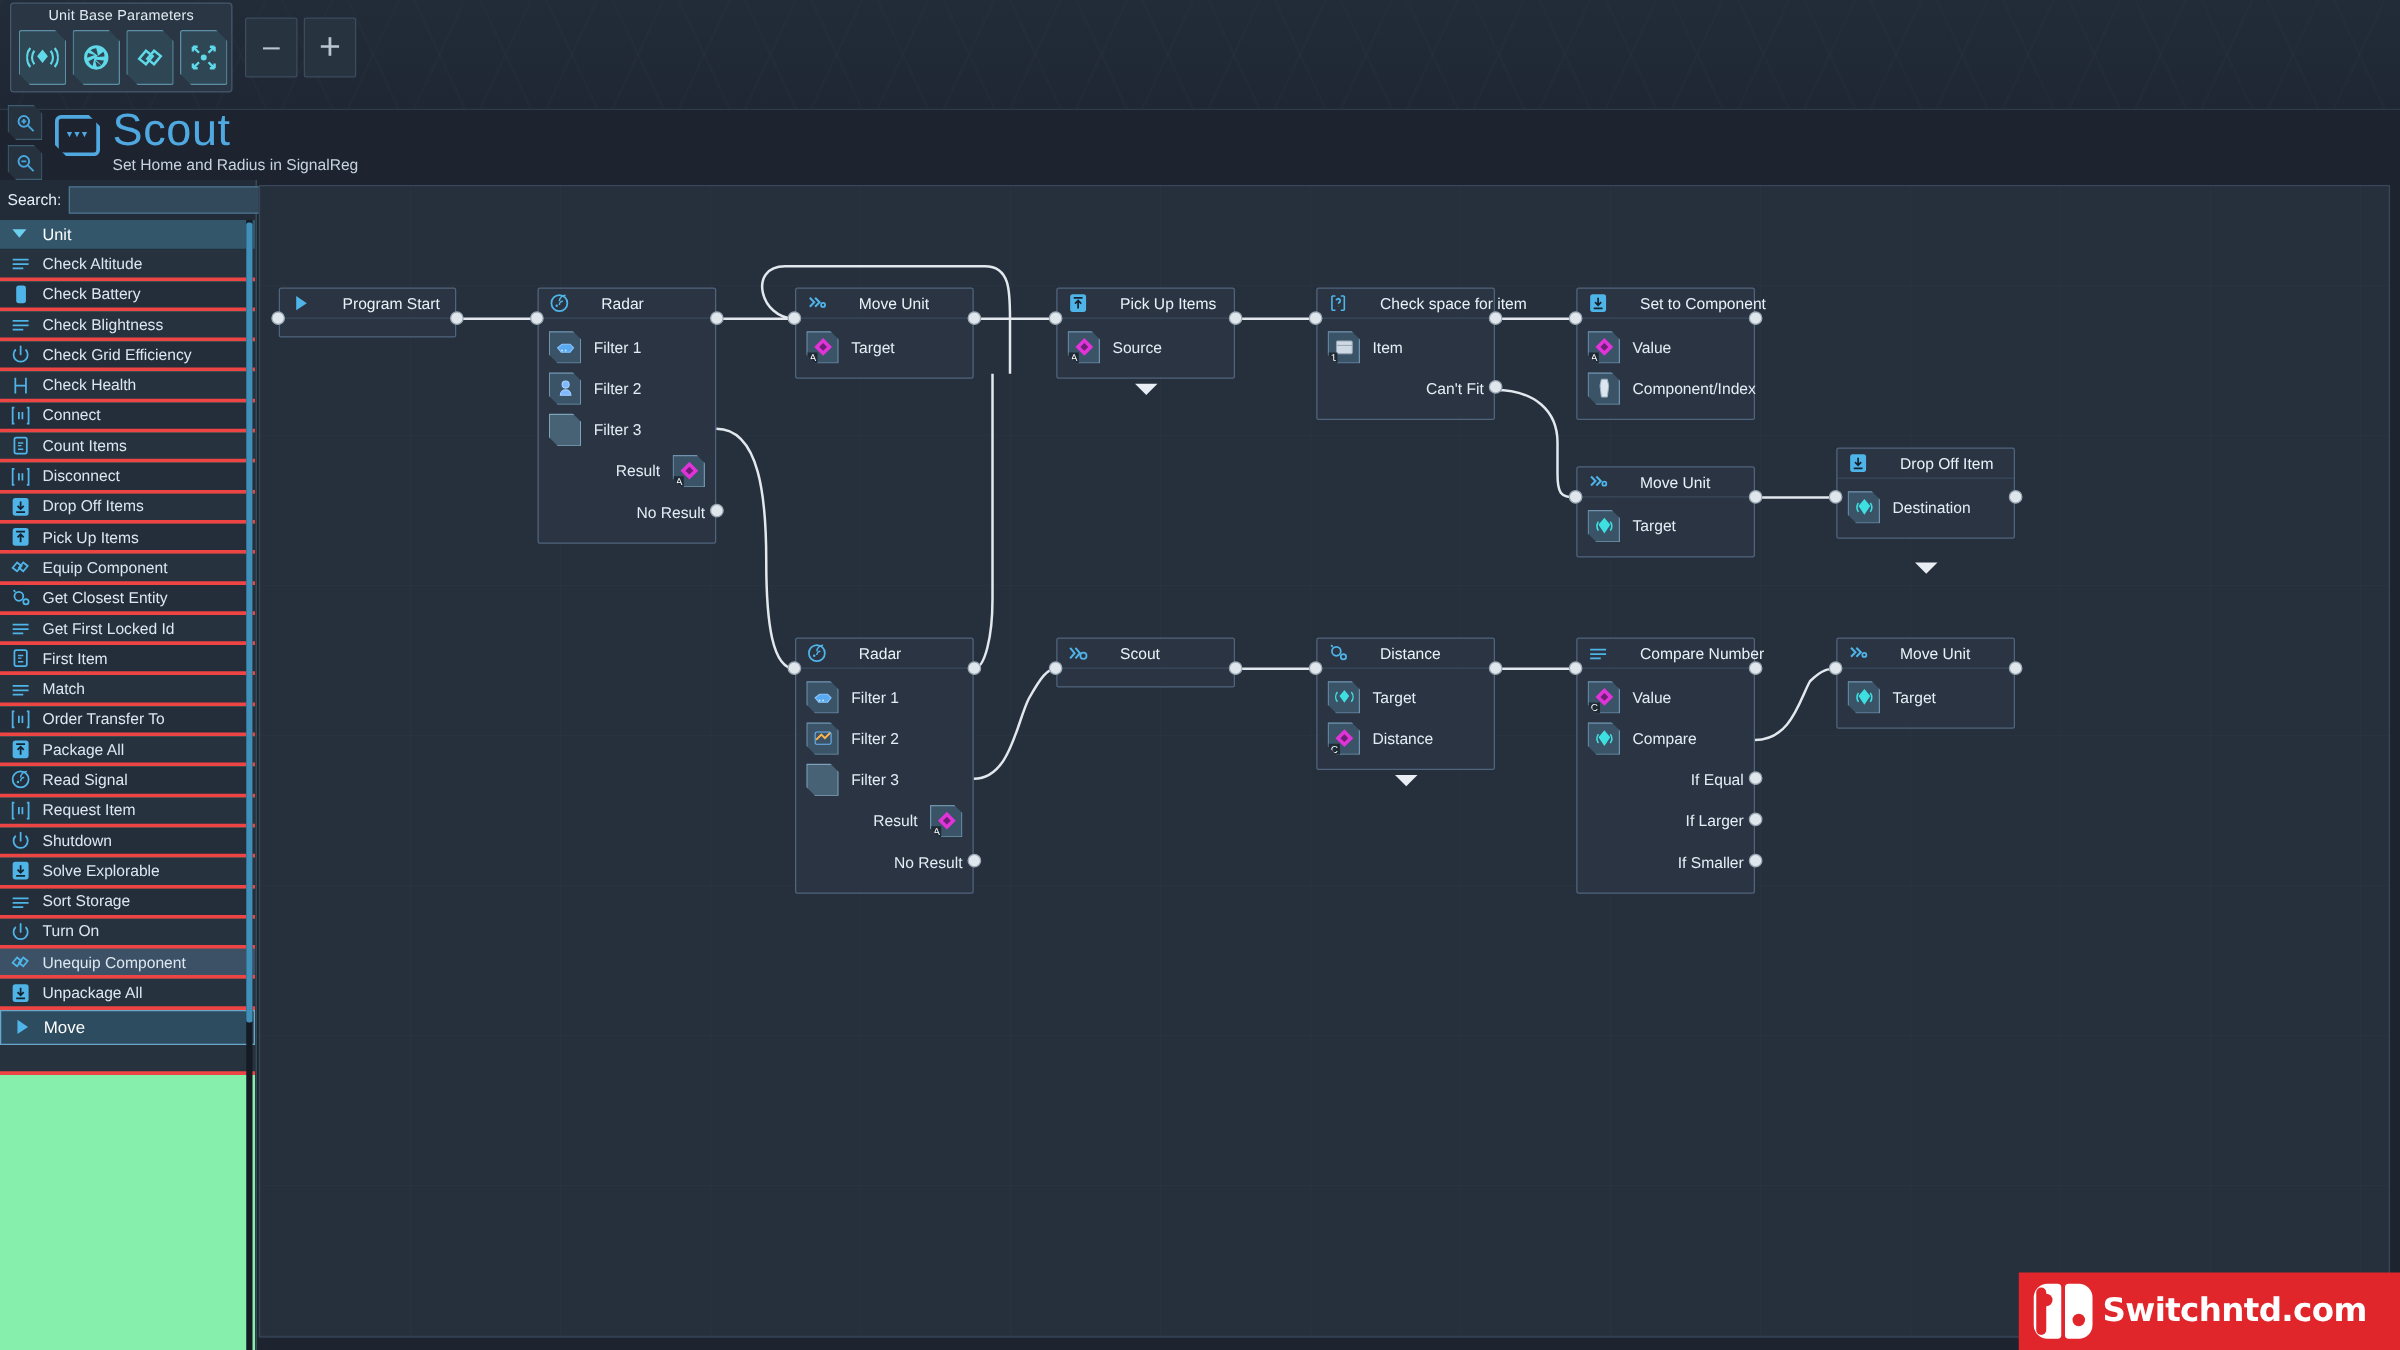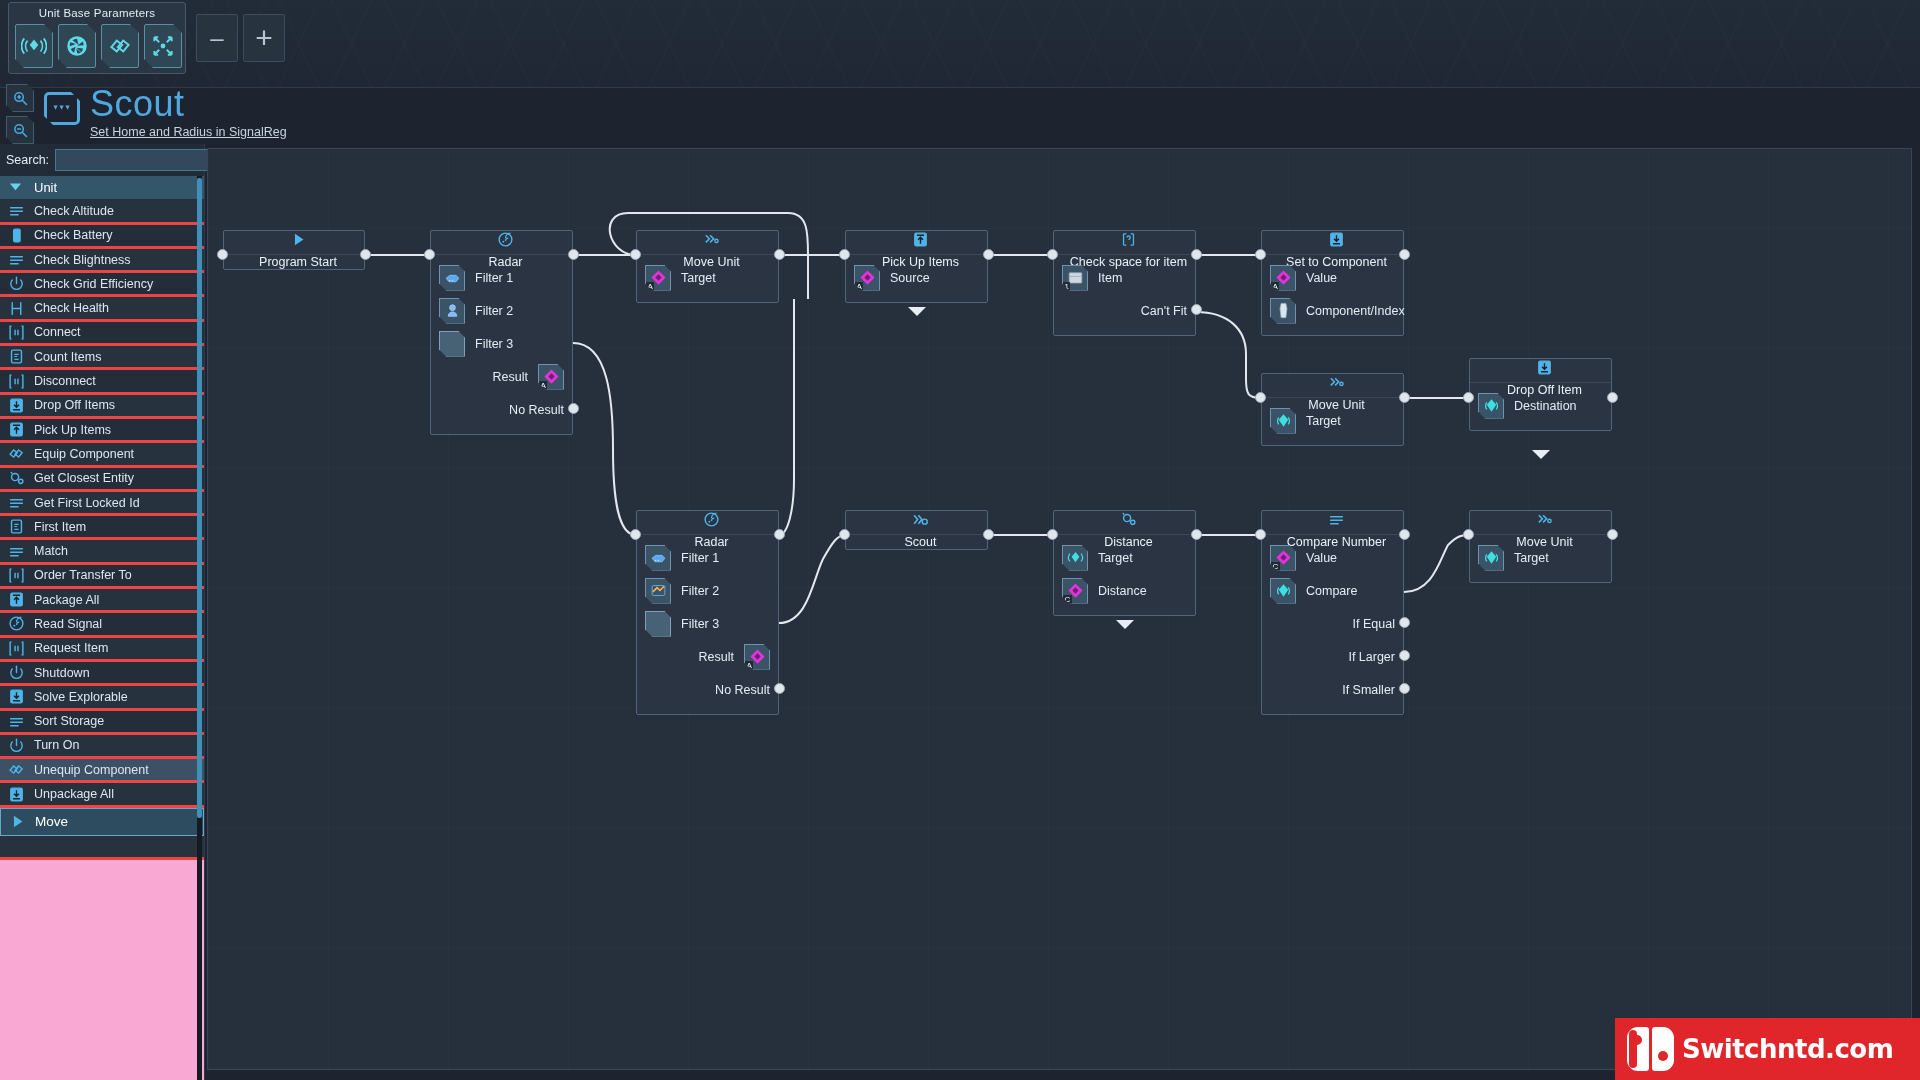--- a/index.html
+++ b/index.html
@@ -64,26 +64,26 @@
   .title-icon {
     width:36px; height:33px; margin-top:8px; margin-right:10px;
     border:3px solid #4fa8e0; border-radius:5px;
     display:flex; align-items:center; justify-content:center;
     clip-path: polygon(0 0, calc(100% - 9px) 0, 100% 9px, 100% 100%, 9px 100%, 0 calc(100% - 9px));
   }
   .title-text-wrap { display:flex; flex-direction:column; }
   .title-main {
     font-size: 36px; color:#4fa8e0; font-weight:400; line-height:40px; letter-spacing:.5px;
   }
-  .title-sub { font-size:12.5px; color:#c6d4e0; margin-top:1px;text-decoration:underline; }
+  .title-sub { font-size:12.5px; color:#c6d4e0; margin-top:1px; }
 
   
   .sidebar {
     position:absolute; left:0; top:144px; width:205px; height:936px;
-    background:#f9a8d4; border-right:1px solid #2e3a48;
+    background:#86efac; border-right:1px solid #2e3a48;
   }
   .search-row {
     display:flex; align-items:center; height:32px; padding:0 6px; gap:6px;
     background:#222c38;
   }
   .search-label { font-size:12.5px; color:#e6eef6; }
   .search-input {
     flex:1; height:22px; background:#31495a; border:1px solid #4c7490;
     outline:none; color:#e6eef6; font-size:12px; padding:0 5px;
     font-family:"Liberation Sans", sans-serif;
@@ -133,23 +133,22 @@
   .wires { position:absolute; left:0; top:0; width:1705px; height:922px; overflow:visible; }
 
   
   .node {
     position:absolute;
     background:rgba(45,57,73,.62);
     border:1px solid #50657d;
     border-radius:2px;
   }
   .node-head {
-    display:flex; align-items:center; gap:7px; height:24px; padding-left:8px;
+    display:flex; align-items:center; gap:25px; height:24px; padding-left:8px;
     border-bottom:1px solid rgba(96,120,146,.30);
-    flex-direction:column;
   }
   .node-title { font-size:12.5px; color:#e9f1f8; white-space:nowrap; }
   .node-body { position:relative; padding:6px 8px 8px 8px; }
   .slot-row { display:flex; align-items:center; gap:10px; height:33px; }
   .slot-row.right { justify-content:flex-end; }
   .slot-label { font-size:12.5px; color:#e4edf5; white-space:nowrap; }
   .slot-icon {
     width:26px; height:26px; flex:0 0 26px; position:relative;
     background:#3a5366; border:1px solid #6f93ad;
     clip-path: polygon(0 0, calc(100% - 7px) 0, 100% 7px, 100% 100%, 7px 100%, 0 calc(100% - 7px));

